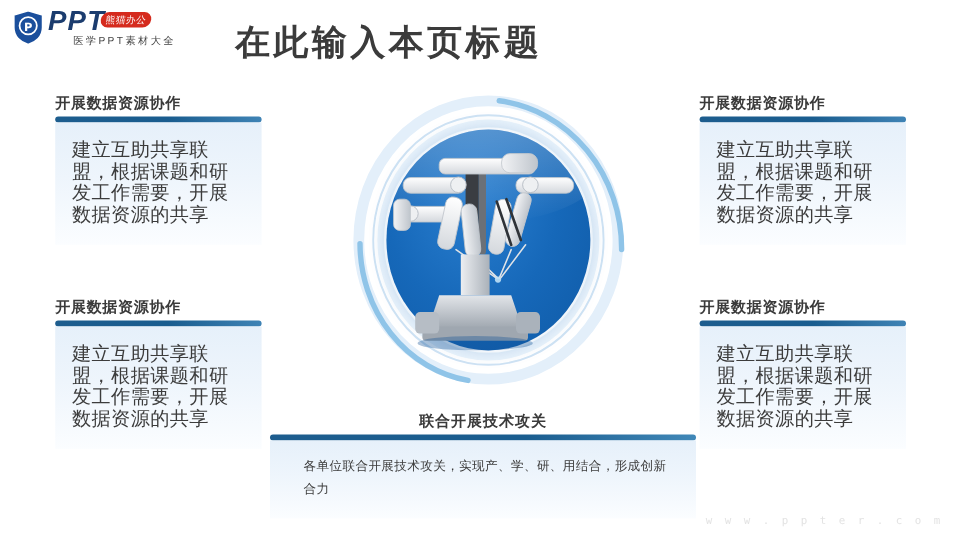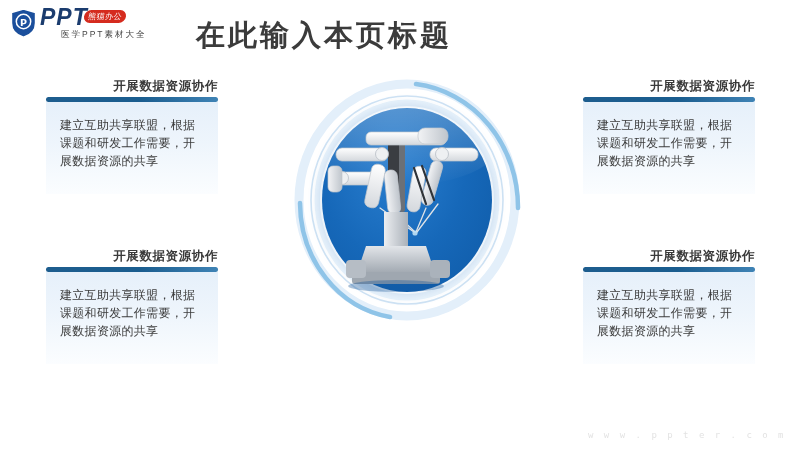--- a/index.html
+++ b/index.html
@@ -37,28 +37,28 @@
     overflow:hidden;}
   .circle-sheen{position:absolute;left:-10%;top:-18%;width:120%;height:60%;
     background:linear-gradient(180deg,rgba(255,255,255,0.35),rgba(255,255,255,0));
     border-radius:50%;}
   svg.arcs{position:absolute;left:0;top:0;width:270px;height:290px;}
   svg.robot{position:absolute;left:52px;top:50px;width:170px;height:184px;}
 
   
   .card{position:absolute;width:172px;}
   .card .card-title{font-size:12.5px;font-weight:bold;color:#3a3a3a;
-    letter-spacing:0.6px;text-align:right;line-height:16px;margin-bottom:3px;
+    letter-spacing:0.6px;text-align:left;line-height:16px;margin-bottom:3px;
     font-family:"DejaVu Sans",sans-serif;}
   .card .bar{height:5px;border-radius:2.5px;
     background:linear-gradient(90deg,#1d5d8e 0%,#1a5d8f 55%,#3f83b5 100%);}
   .card .card-body{
     background:linear-gradient(180deg,#e6f0fa 0%,#eef5fc 45%,#fbfdff 100%);
     padding:14px 12px 16px 14px;
-    font-size:12px;line-height:18px;color:#3c3c3c;letter-spacing:0.3px;
+    font-size:16px;line-height:18px;color:#3c3c3c;letter-spacing:0.3px;
     font-family:"DejaVu Sans",sans-serif;
     min-height:62px;
   }
 
   .card-tl{left:46px;top:78px;}
   .card-bl{left:46px;top:248px;}
   .card-tr{left:583px;top:78px;}
   .card-br{left:583px;top:248px;}
 
   .card-bottom{position:absolute;left:225px;top:343px;width:355px;}
@@ -196,16 +196,21 @@
     <div class="bar"></div>
     <div class="card-body">建立互助共享联盟，根据课题和研发工作需要，开展数据资源的共享</div>
   </div>
 
   <div class="card card-br">
     <div class="card-title">开展数据资源协作</div>
     <div class="bar"></div>
     <div class="card-body">建立互助共享联盟，根据课题和研发工作需要，开展数据资源的共享</div>
   </div>
 
+  <div class="card-bottom">
+    <div class="card-title">联合开展技术攻关</div>
+    <div class="bar"></div>
+    <div class="card-body">各单位联合开展技术攻关，实现产、学、研、用结合，形成创新合力</div>
+  </div>
 
   <div class="watermark">w w w . p p t e r . c o m</div>
 
 </div>
 
 </body></html>

